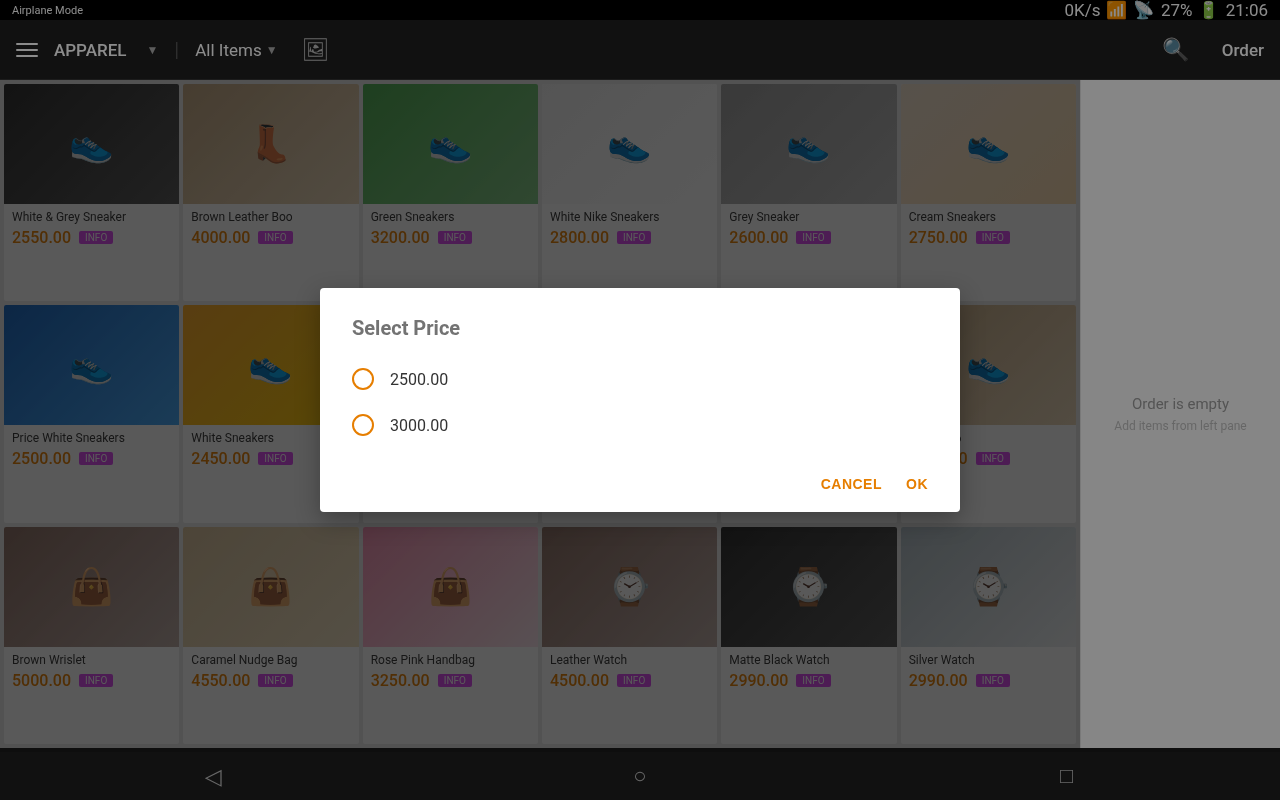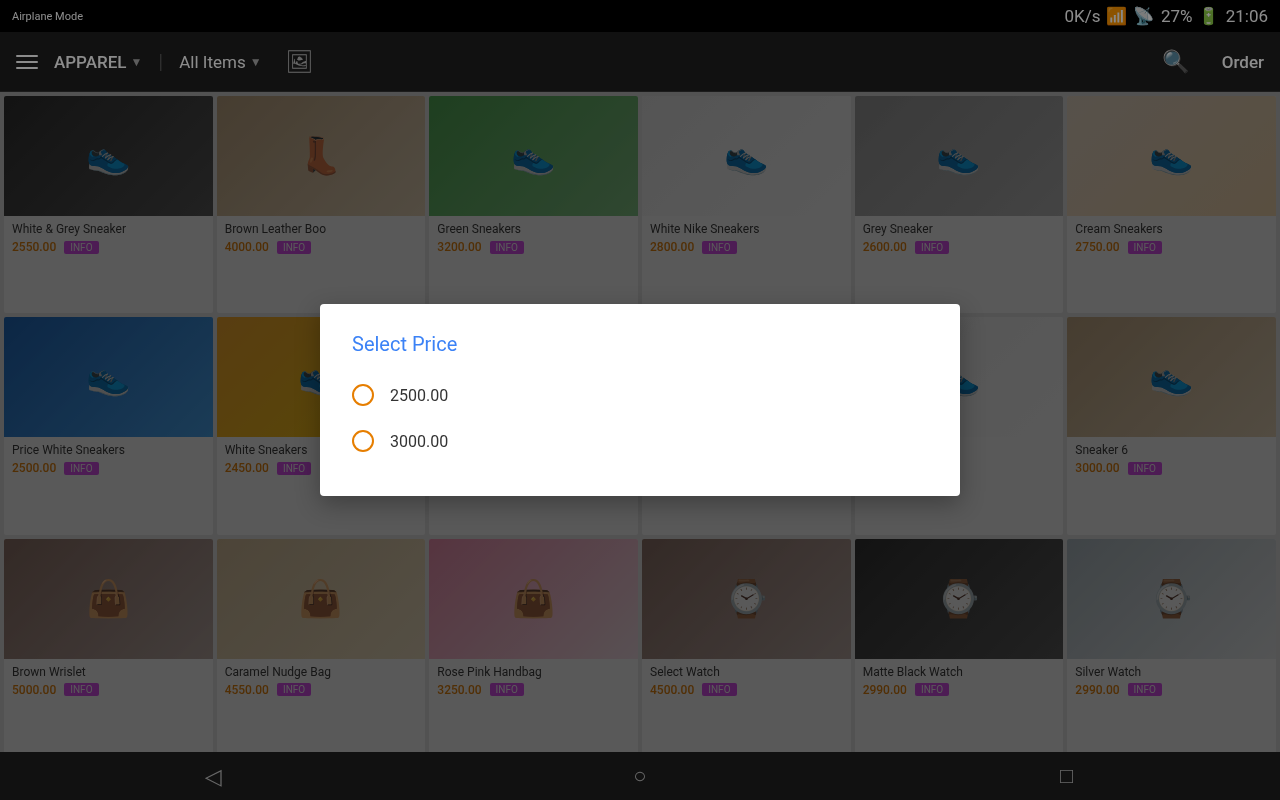--- a/index.html
+++ b/index.html
@@ -8,21 +8,21 @@
       height: 800px;
       overflow: hidden;
       font-family: 'Roboto', Arial, sans-serif;
       background: #1a1a1a;
       position: relative;
     }
 
     
     .status-bar {
       width: 100%;
-      height: 32px;
+      height: 20px;
       background: #000;
       display: flex;
       align-items: center;
       justify-content: space-between;
       padding: 0 12px;
       color: #fff;
       font-size: 11px;
     }
     .status-bar-right { display: flex; gap: 6px; align-items: center; font-size: 17px; }
 
@@ -51,21 +51,21 @@
       height: 2px;
       background: #fff;
       border-radius: 1px;
     }
     .nav-apparel {
       color: #fff;
       font-size: 17px;
       font-weight: 500;
       display: flex;
       align-items: center;
-      gap: 4px;
+      gap: 20px;
       cursor: pointer;
     }
     .nav-divider {
       color: #555;
       font-size: 20px;
     }
     .nav-all-items {
       color: #fff;
       font-size: 17px;
       display: flex;
@@ -143,21 +143,21 @@
       white-space: nowrap;
       overflow: hidden;
       text-overflow: ellipsis;
     }
     .product-price-row {
       display: flex;
       align-items: center;
       gap: 8px;
     }
     .product-price {
-      font-size: 12px;
+      font-size: 16px;
       color: #e67e00;
       font-weight: 500;
     }
     .info-badge {
       background: #d946ef;
       color: #fff;
       font-size: 10px;
       padding: 1px 6px;
       border-radius: 2px;
       cursor: pointer;
@@ -224,22 +224,22 @@
     .dialog {
       background: #fff;
       border-radius: 4px;
       width: 640px;
       padding: 28px 32px 20px 32px;
       box-shadow: 0 8px 24px rgba(0,0,0,0.3);
       z-index: 11;
     }
     .dialog-title {
       font-size: 20px;
-      color: #3b82f6;
-      font-weight: 400;
+      color: #737373;
+      font-weight: 700;
       margin-bottom: 28px;
     }
     .radio-option {
       display: flex;
       align-items: center;
       gap: 16px;
       margin-bottom: 24px;
       cursor: pointer;
     }
     .radio-circle {
@@ -525,21 +525,21 @@
           <span class="product-price">3250.00</span>
           <span class="info-badge">INFO</span>
         </div>
       </div>
     </div>
       <div class="product-card">
       <div class="product-img-placeholder img-brown">
         <span style="font-size:36px;">⌚</span>
       </div>
       <div class="product-info">
-        <div class="product-name">Select Watch</div>
+        <div class="product-name">Leather Watch</div>
         <div class="product-price-row">
           <span class="product-price">4500.00</span>
           <span class="info-badge">INFO</span>
         </div>
       </div>
     </div>
       <div class="product-card">
       <div class="product-img-placeholder img-dark">
         <span style="font-size:36px;">⌚</span>
       </div>
@@ -558,37 +558,45 @@
       <div class="product-info">
         <div class="product-name">Silver Watch</div>
         <div class="product-price-row">
           <span class="product-price">2990.00</span>
           <span class="info-badge">INFO</span>
         </div>
       </div>
     </div>
     </div>
 
+  <div class="right-panel">
+    <span class="order-empty-title">Order is empty</span>
+    <span class="order-empty-sub">Add items from left pane</span>
+  </div>
 </div>
 
 <div class="overlay">
   <div class="dialog">
     <div class="dialog-title">Select Price</div>
 
 
     <div class="radio-option">
       <div class="radio-circle"></div>
       <span class="radio-label">2500.00</span>
     </div>
 
     <div class="radio-option">
       <div class="radio-circle"></div>
       <span class="radio-label">3000.00</span>
     </div>
 
+    <div class="dialog-actions">
+      <button class="btn-cancel">CANCEL</button>
+      <button class="btn-ok">OK</button>
+    </div>
   </div>
 </div>
 
 <div class="bottom-nav">
   <div class="bottom-nav-btn">◁</div>
   <div class="bottom-nav-btn">○</div>
   <div class="bottom-nav-btn">□</div>
 </div>
 
 </body></html>

